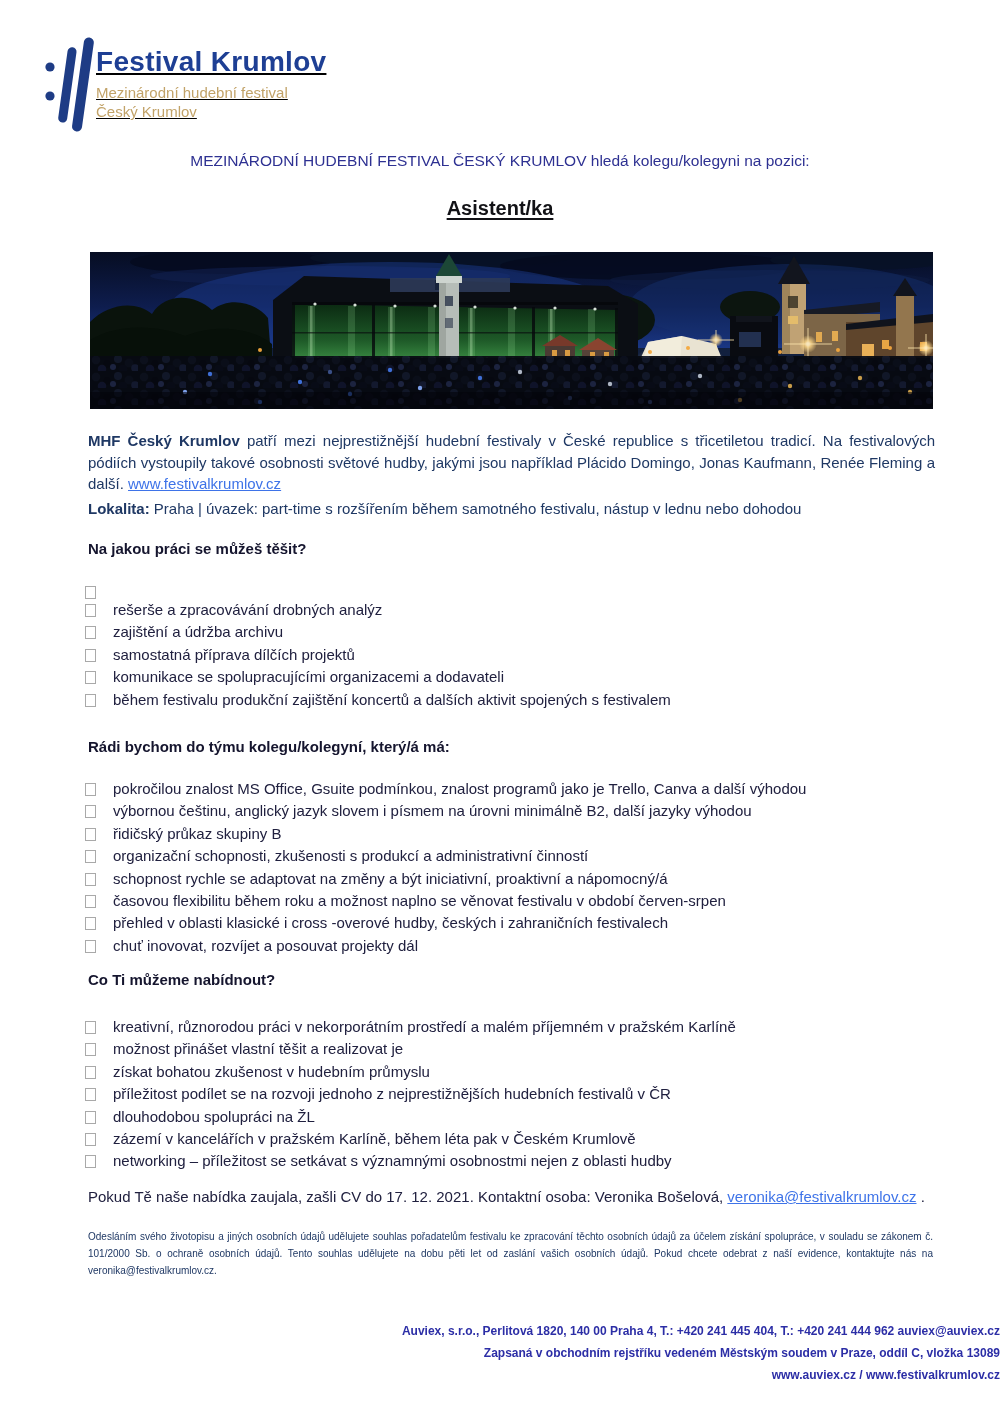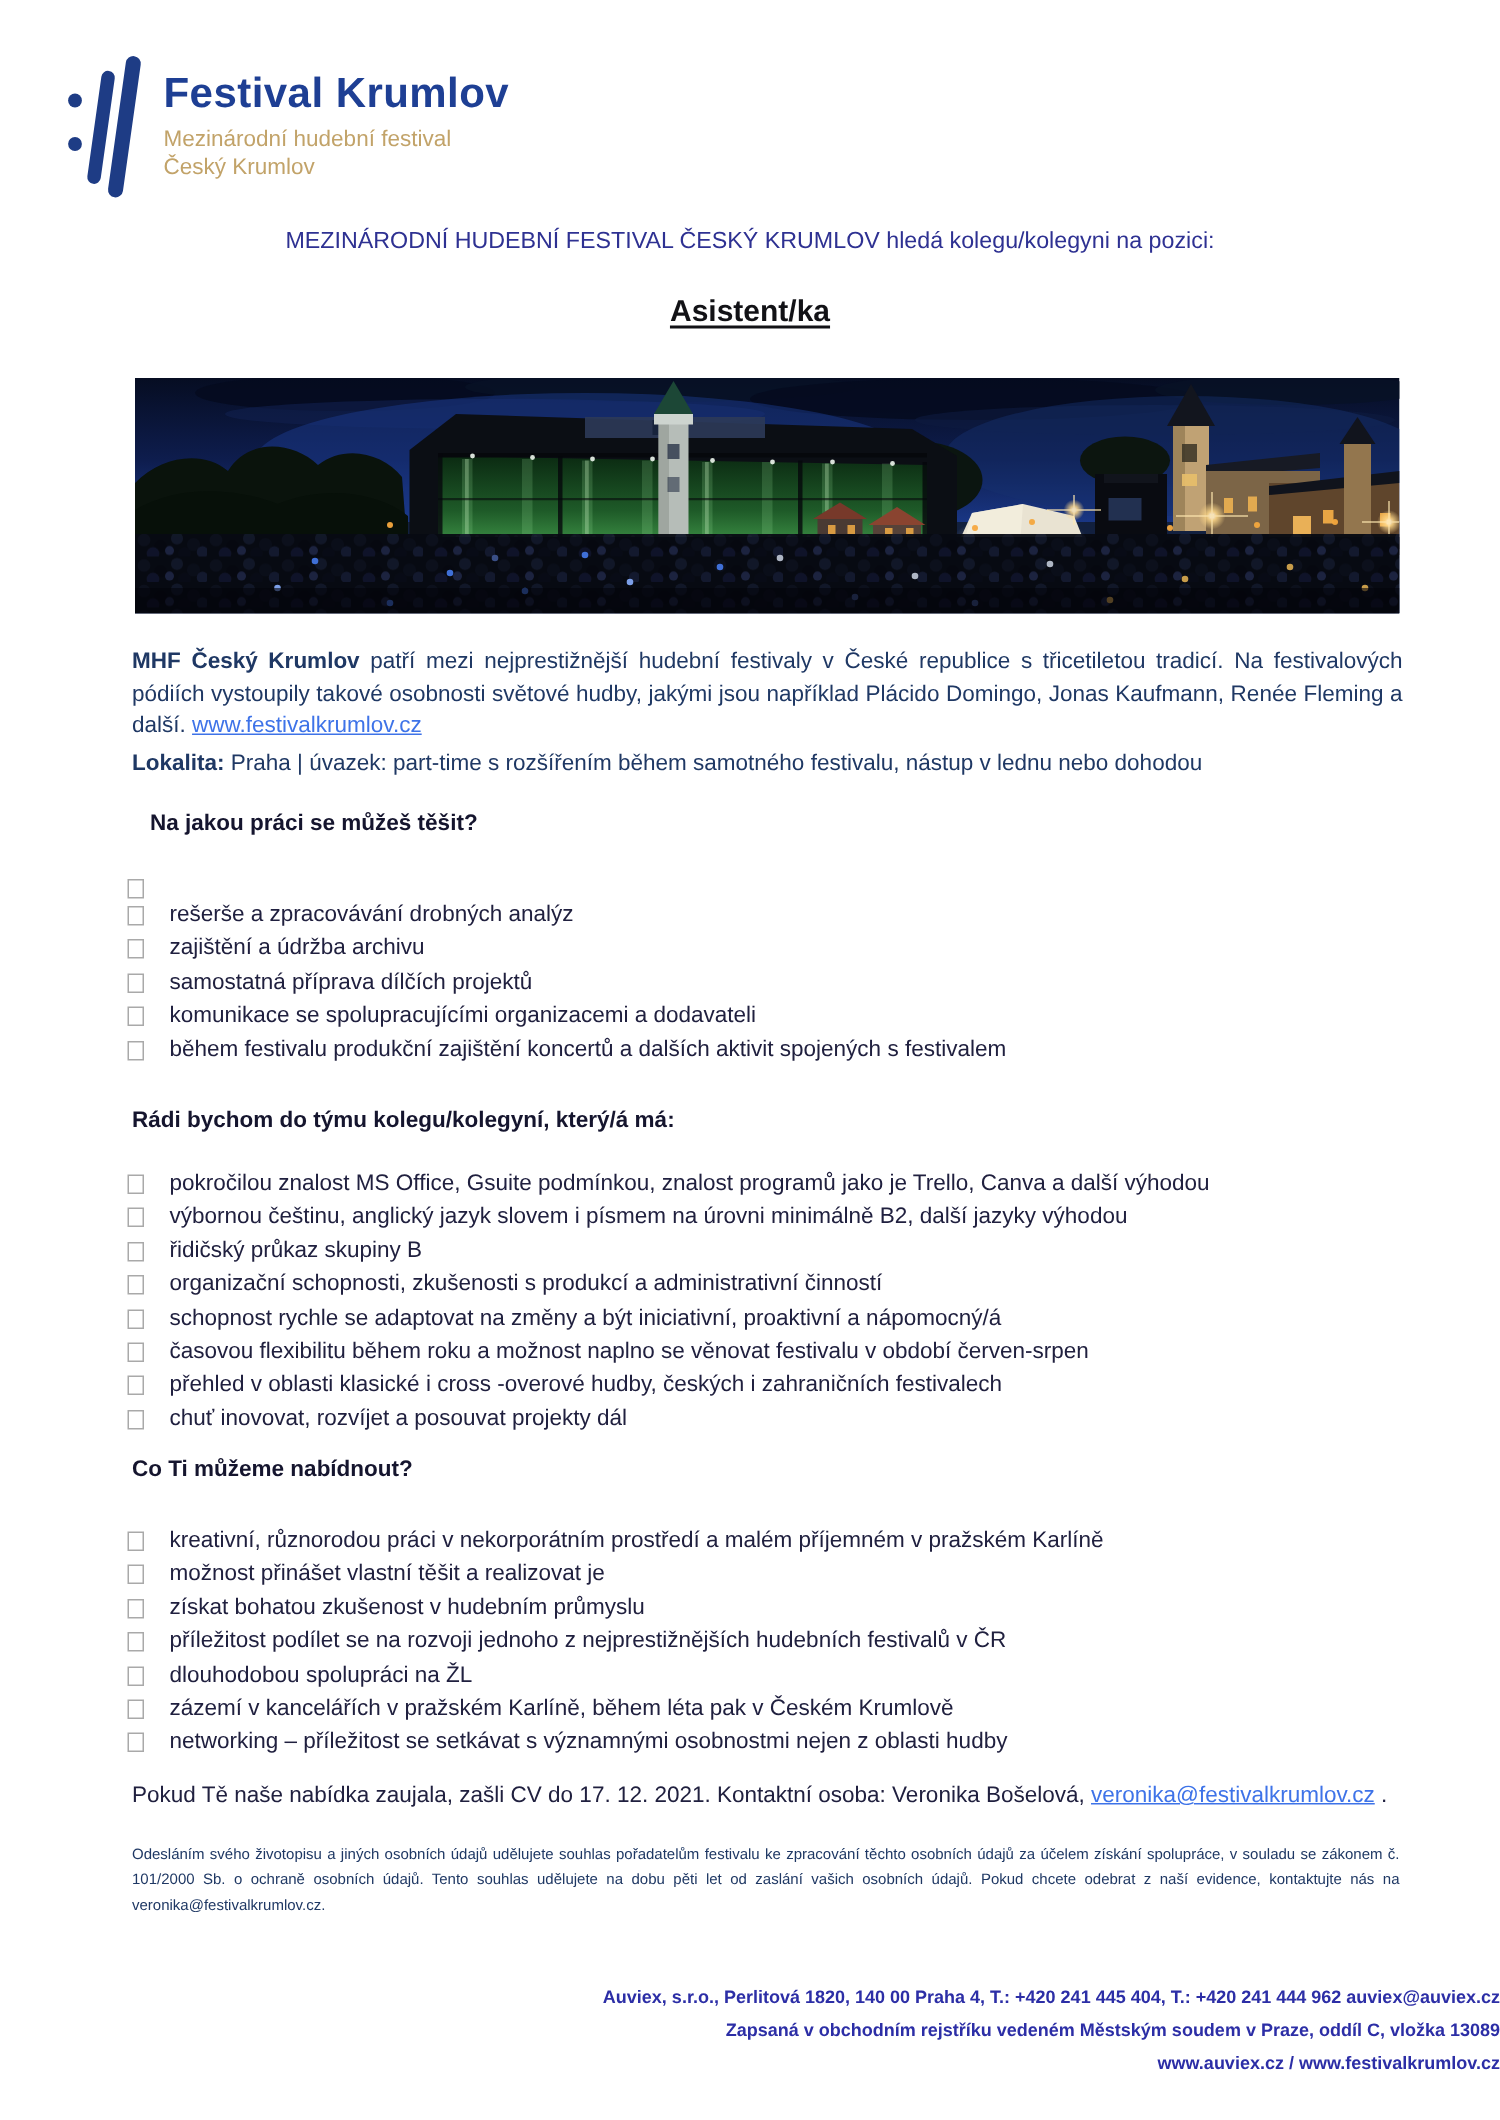--- a/index.html
+++ b/index.html
@@ -1,41 +1,41 @@
 <!DOCTYPE html>
 <html><head>
 <meta charset="utf-8">
 <style>
   html,body{margin:0;padding:0;background:#ffffff;}
   .page{position:relative;width:1000px;height:1413px;background:#ffffff;
         font-family:"Liberation Sans",sans-serif;overflow:hidden;}
   .abs{position:absolute;}
 
   
-  .logo{left:44px;top:34px;display:flex;gap:13px;align-items:flex-start;}
+  .logo{left:44px;top:34px;display:flex;gap:0;align-items:flex-start;text-decoration:underline;}
   .logo-name{font-size:28px;font-weight:bold;color:#1e3f94;letter-spacing:.3px;margin-top:12px;}
   .logo-sub{font-size:15px;color:#c2a369;line-height:19px;margin-top:5px;}
 
   
   .header-line{left:0;right:0;top:152px;text-align:center;font-size:15.5px;color:#2e3192;}
   .header-line .hb{font-weight:normal;}
   .pos-title{left:0;right:0;top:197px;text-align:center;font-size:20px;font-weight:bold;color:#121216;}
   .pos-title span{text-decoration:underline;text-underline-offset:3px;}
 
   
   .photo{left:90px;top:252px;width:843px;height:157px;display:block;}
 
   
   .txt{left:88px;width:847px;font-size:15px;color:#1f3864;line-height:21.5px;}
   .intro{top:430px;text-align:justify;}
   .b{font-weight:bold;}
   a.link{color:#3e73e8;text-decoration:underline;cursor:pointer;}
   .lokalita{top:498px;}
   .sec-head{left:88px;width:847px;font-size:15px;font-weight:bold;color:#15152e;}
-  .sh1{top:540px;margin-left:12px;} .sh2{top:738px;} .sh3{top:971px;}
+  .sh1{top:540px;} .sh2{top:738px;} .sh3{top:971px;}
 
   .list{left:85px;width:850px;color:#20203f;font-size:15px;}
   .l1{top:581px;} .l2{top:778px;} .l3{top:1016px;}
   .row{display:flex;align-items:flex-start;line-height:22.4px;}
   .cb{flex:0 0 auto;width:9px;height:11px;border:1px solid #a9a9a9;margin:5px 17px 0 0;}
 
   .contact{top:1186px;color:#20203f;}
   .disclaimer{top:1228px;font-size:10px;line-height:17px;color:#1f3864;text-align:justify;width:845px;}
 
   .footer{left:0;right:0;top:1320px;text-align:right;font-size:12px;font-weight:bold;

